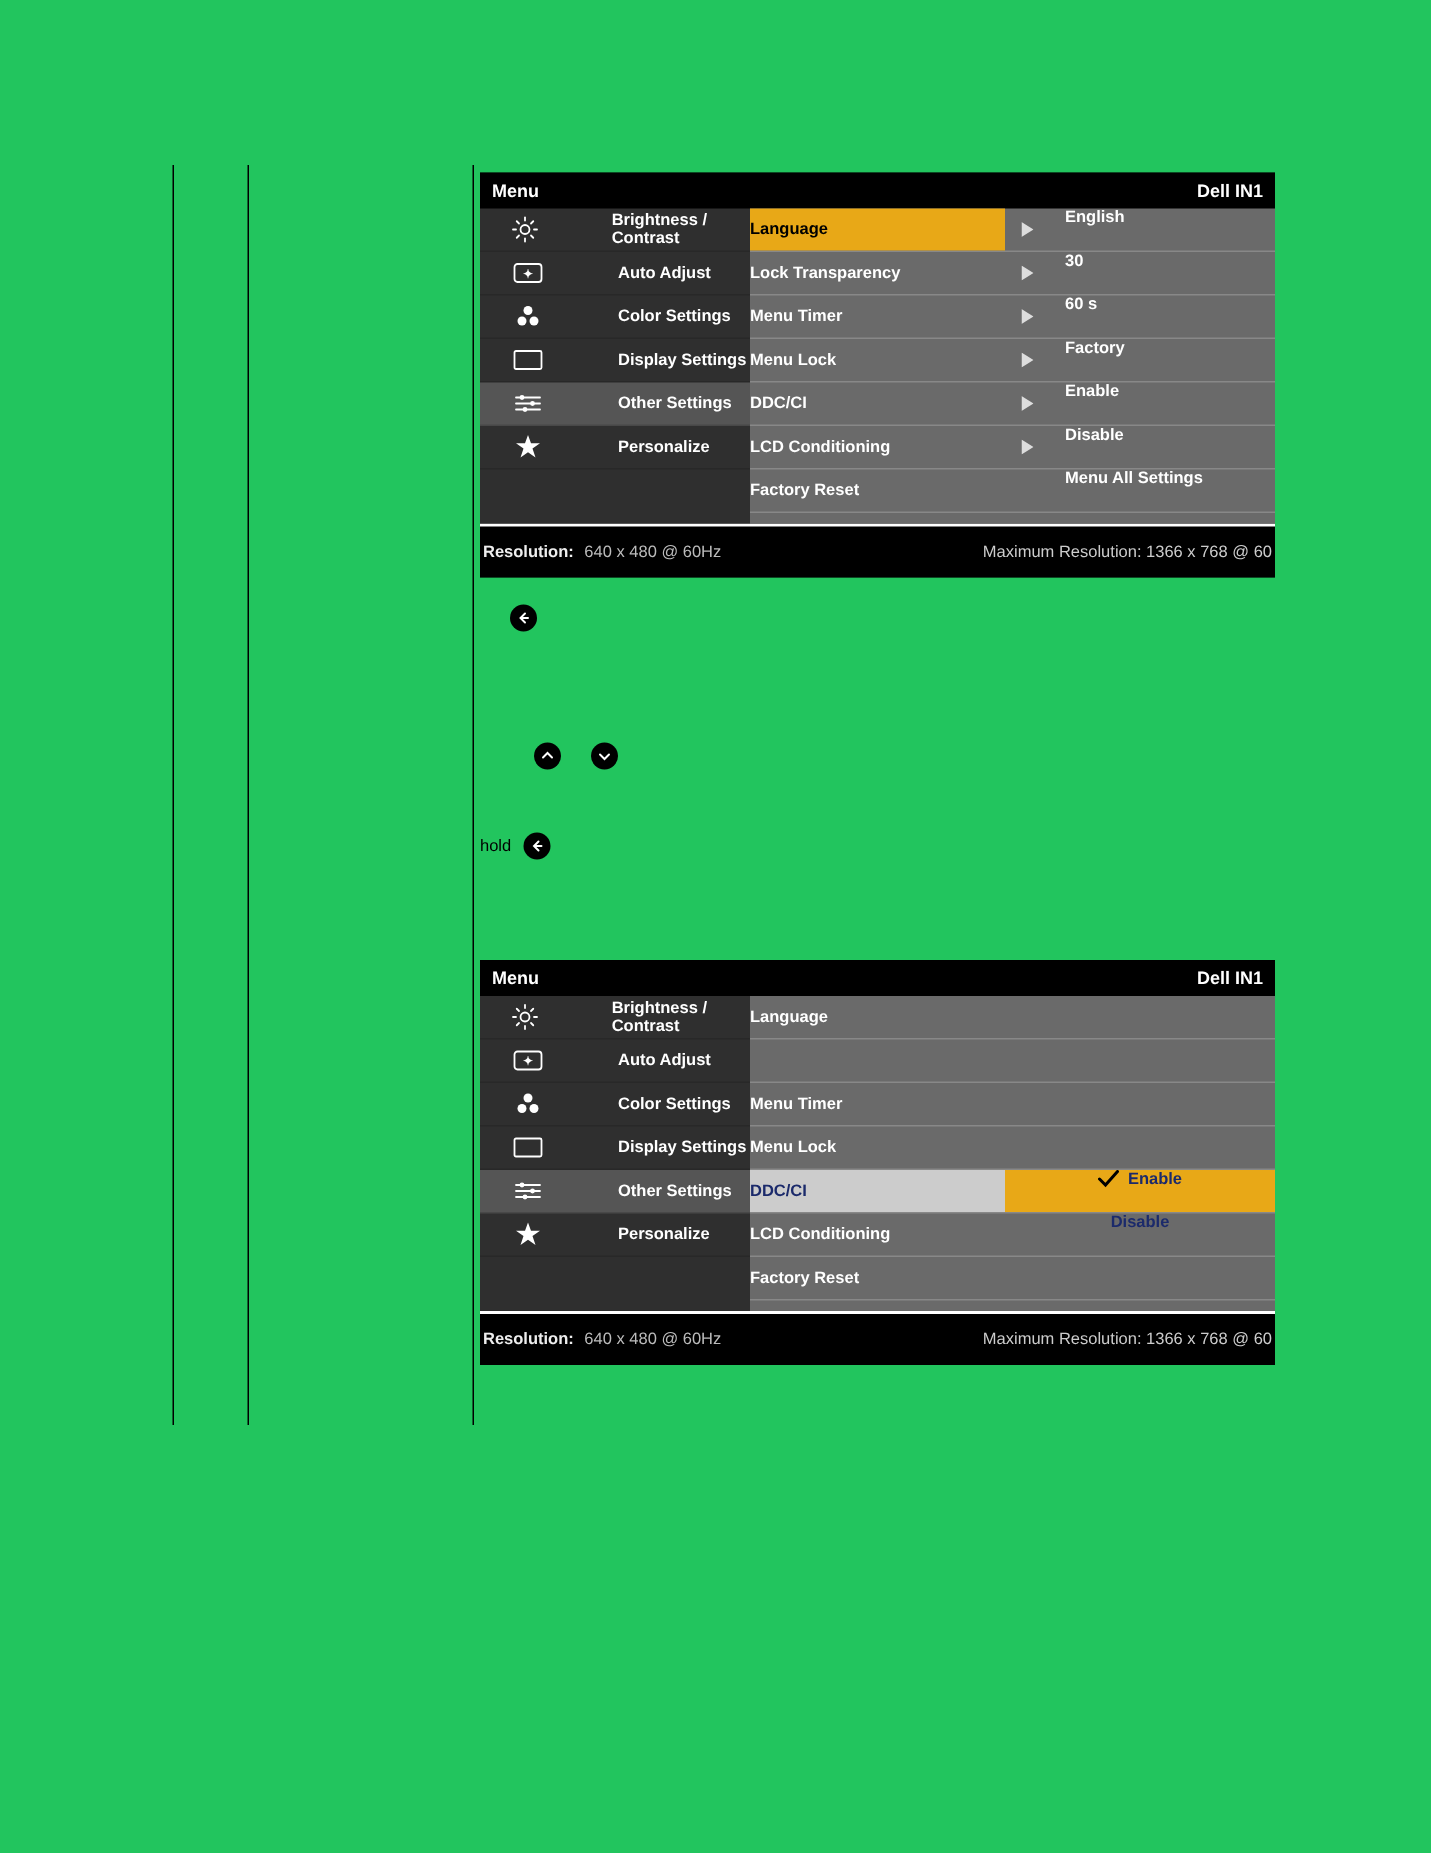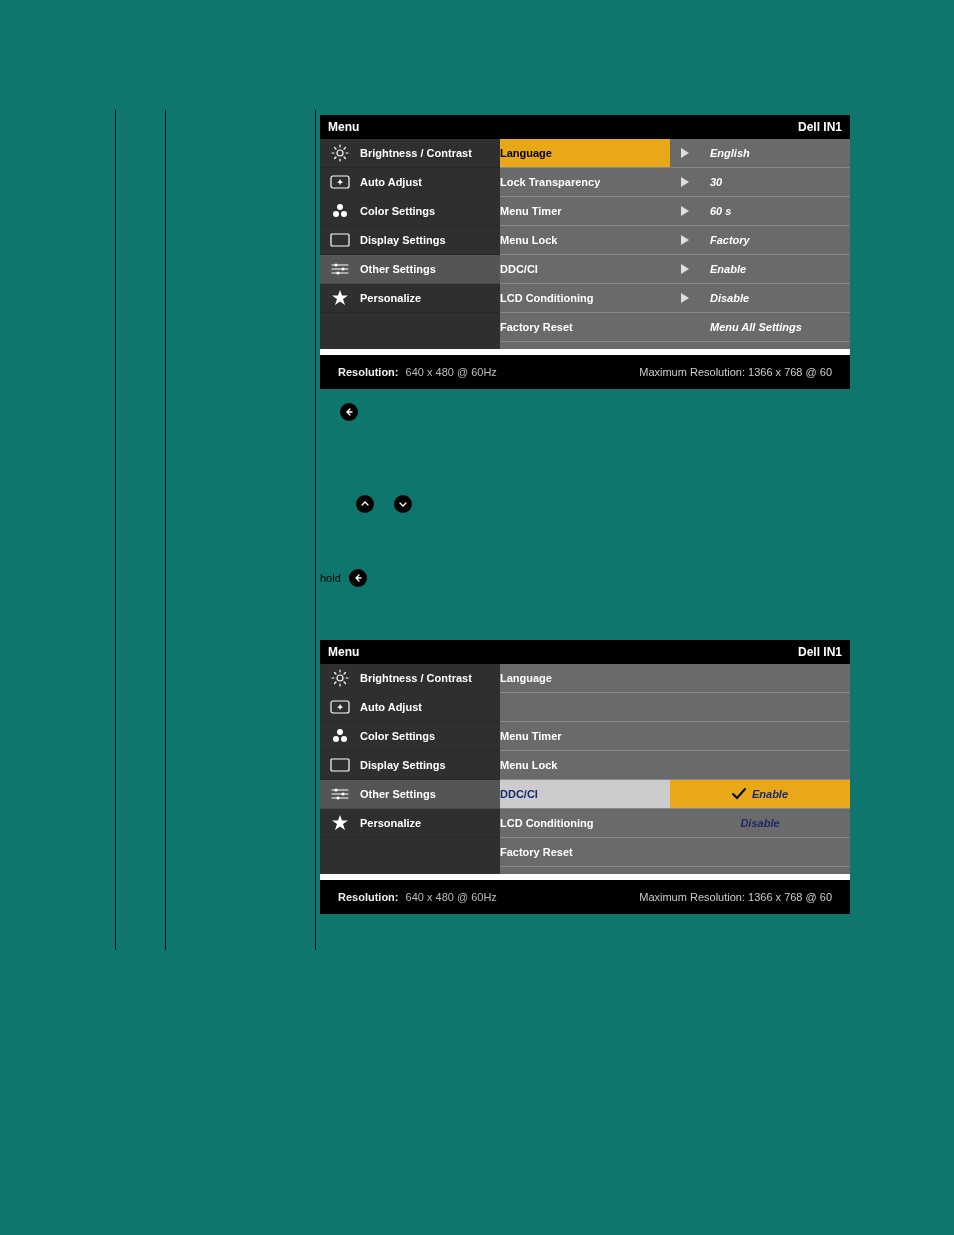--- a/index.html
+++ b/index.html
@@ -8,21 +8,21 @@
     background: #fff;
     font-family: Arial, Helvetica, sans-serif;
     width: 954px;
     height: 1235px;
     position: relative;
   }
   .page {
     position: relative;
     width: 954px;
     height: 1235px;
-    background: #0f766e;
+    background: #22c55e;
   }
   .vline {
     position: absolute;
     top: 110px;
     width: 1px;
     height: 840px;
     background: #000;
   }
   .osd {
     position: absolute;
@@ -52,25 +52,26 @@
     background: #2f2f2f;
   }
   .osd-right {
     flex: 1;
     background: #6a6a6a;
   }
   .left-row {
     display: flex;
     align-items: center;
     height: 28px;
-    padding-left: 8px;
+    padding-left: 20px;
     border-bottom: 1px solid rgba(0,0,0,0.15);
     font-weight: bold;
     font-size: 11px;
     color: #fff;
+    gap: 40px;
   }
   .left-row.selected {
     background: #555555;
   }
   .left-row .icon {
     width: 24px;
     display: inline-flex;
     justify-content: center;
     align-items: center;
     margin-right: 8px;
@@ -95,22 +96,21 @@
     display: flex;
     justify-content: center;
     align-items: center;
     height: 100%;
   }
   .right-row .col-value {
     flex: 1;
     padding-left: 10px;
     height: 100%;
     display: flex;
-    align-items: center;
-    font-style: italic;
+    align-items: flex-start;
   }
   .right-row.highlight .col-label {
     background: #e8a817;
     color: #000;
   }
   .right-row.option-highlight .col-label {
     background: #cccccc;
     color: #1b2a6b;
   }
   .right-row.option-highlight .col-value {
@@ -125,25 +125,25 @@
     color: #1b2a6b;
     font-weight: bold;
     justify-content: center;
     padding-left: 0;
   }
   .osd-footer {
     display: flex;
     justify-content: space-between;
     align-items: center;
     height: 34px;
-    padding: 0 18px;
+    padding: 0 2px;
     font-size: 11px;
     background: #000;
     color: #ccc;
-    border-top: 6px solid #ffffff;
+    border-top: 2px solid #ffffff;
   }
   .osd-footer .res-label { color: #eee; font-weight: bold; }
   .osd-footer .res-val { color: #bbb; margin-left: 4px; font-weight: normal; }
   .between {
     position: absolute;
     left: 320px;
     width: 530px;
     color: #000;
     font-size: 11px;
   }
@@ -347,21 +347,21 @@
         </svg>
   </span>
   <span style="display:inline-block;width:14px"></span>
   <span class="circ-btn">
     <svg width="8" height="8" viewBox="0 0 8 8">
           <path d="M1 3 L4 6 L7 3" stroke="#fff" stroke-width="1.3" fill="none" stroke-linecap="round"></path>
         </svg>
   </span>
 </div>
 
-<div class="between" style="top:569px">
+<div class="between" style="top:555px">
   <span style="vertical-align:middle">hold</span>
   <span style="display:inline-block;width:2px"></span>
   <span class="circ-btn">
     <svg width="10" height="10" viewBox="0 0 10 10">
           <path d="M6 2 L3 5 L6 8 M3 5 H8" stroke="#fff" stroke-width="1.3" fill="none" stroke-linecap="round"></path>
         </svg>
   </span>
 </div>
 
 <div class="osd" style="top:640px">

